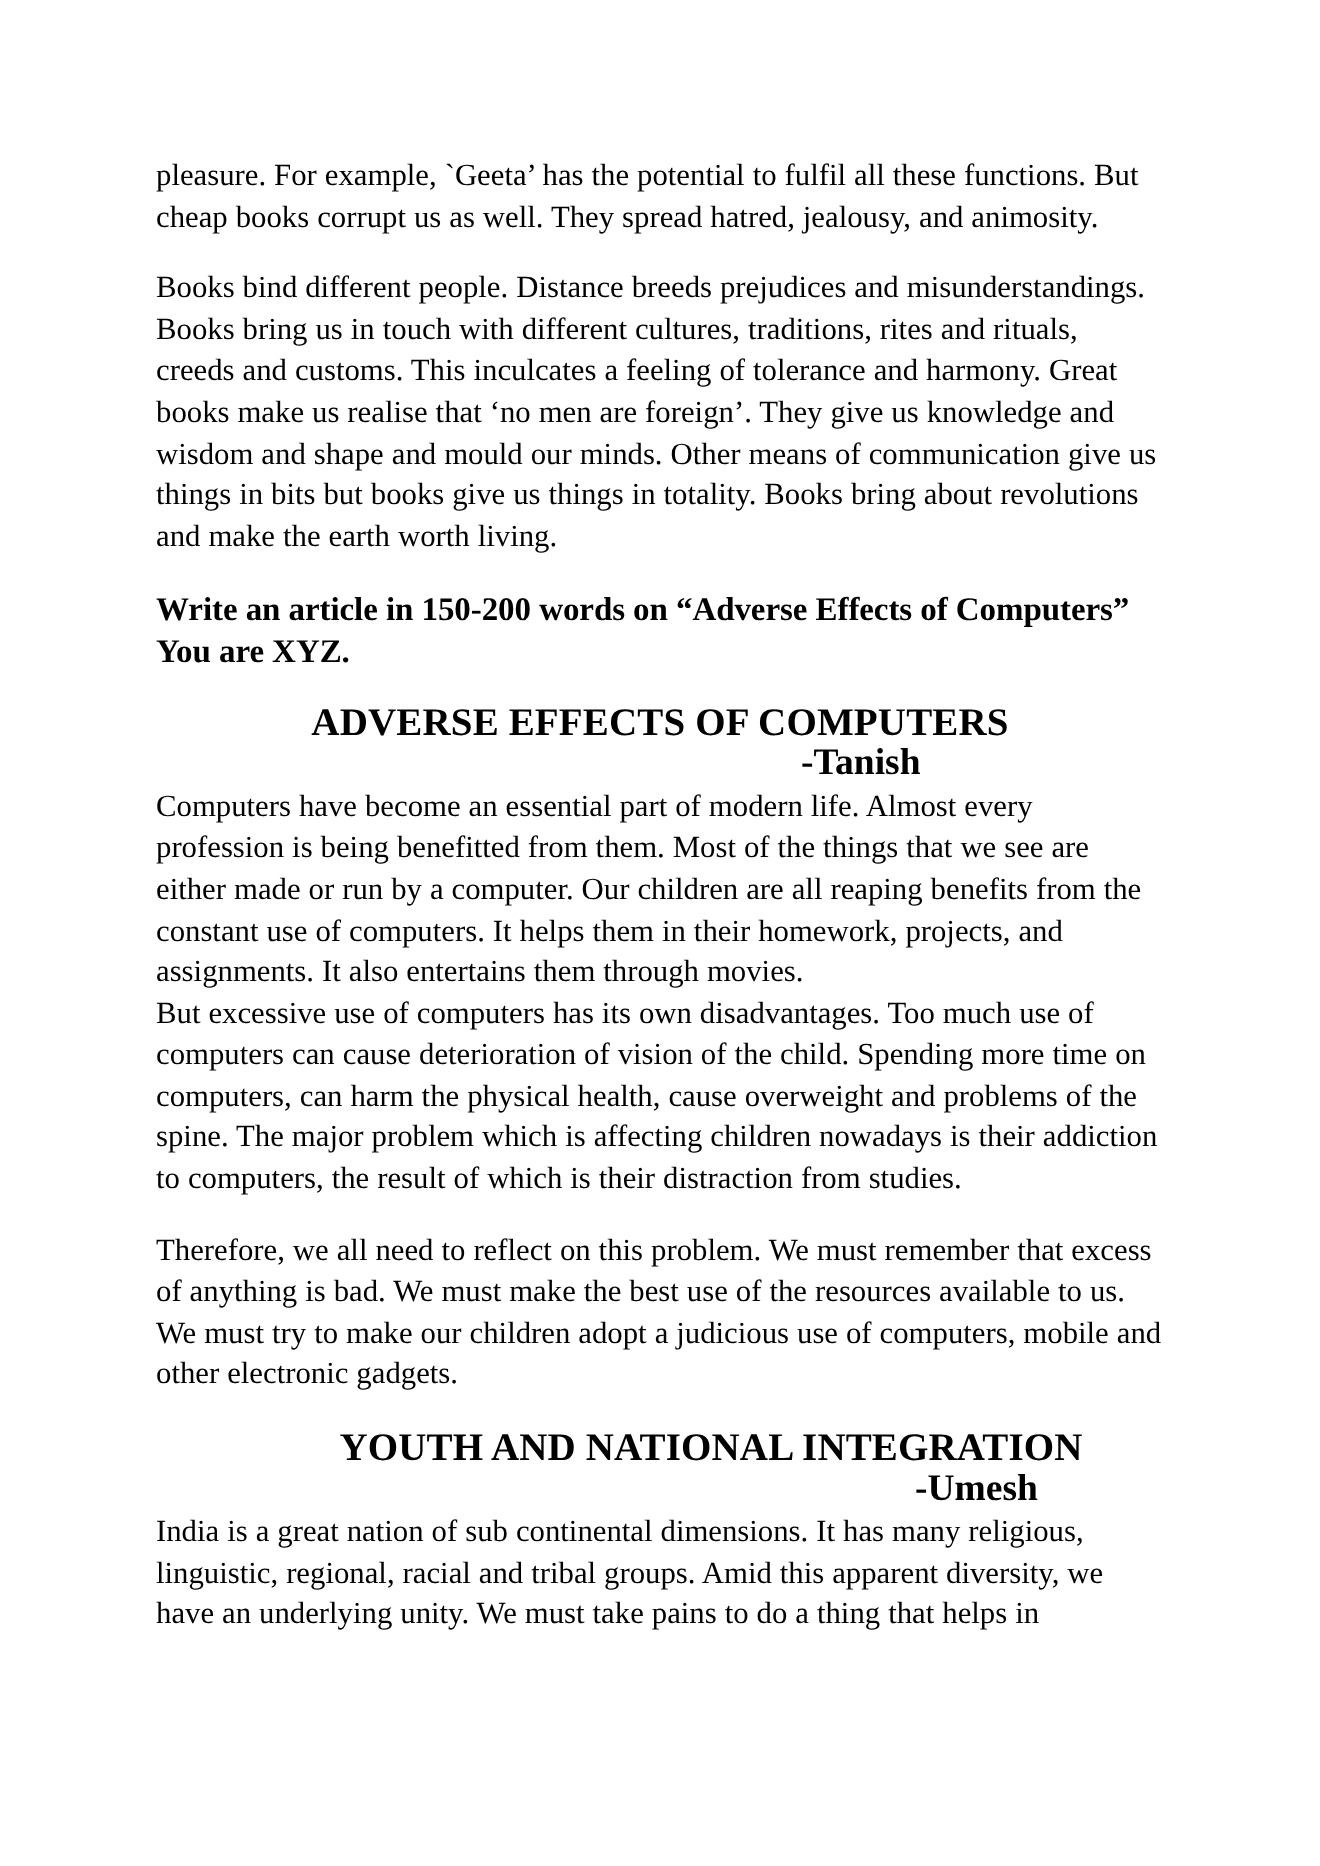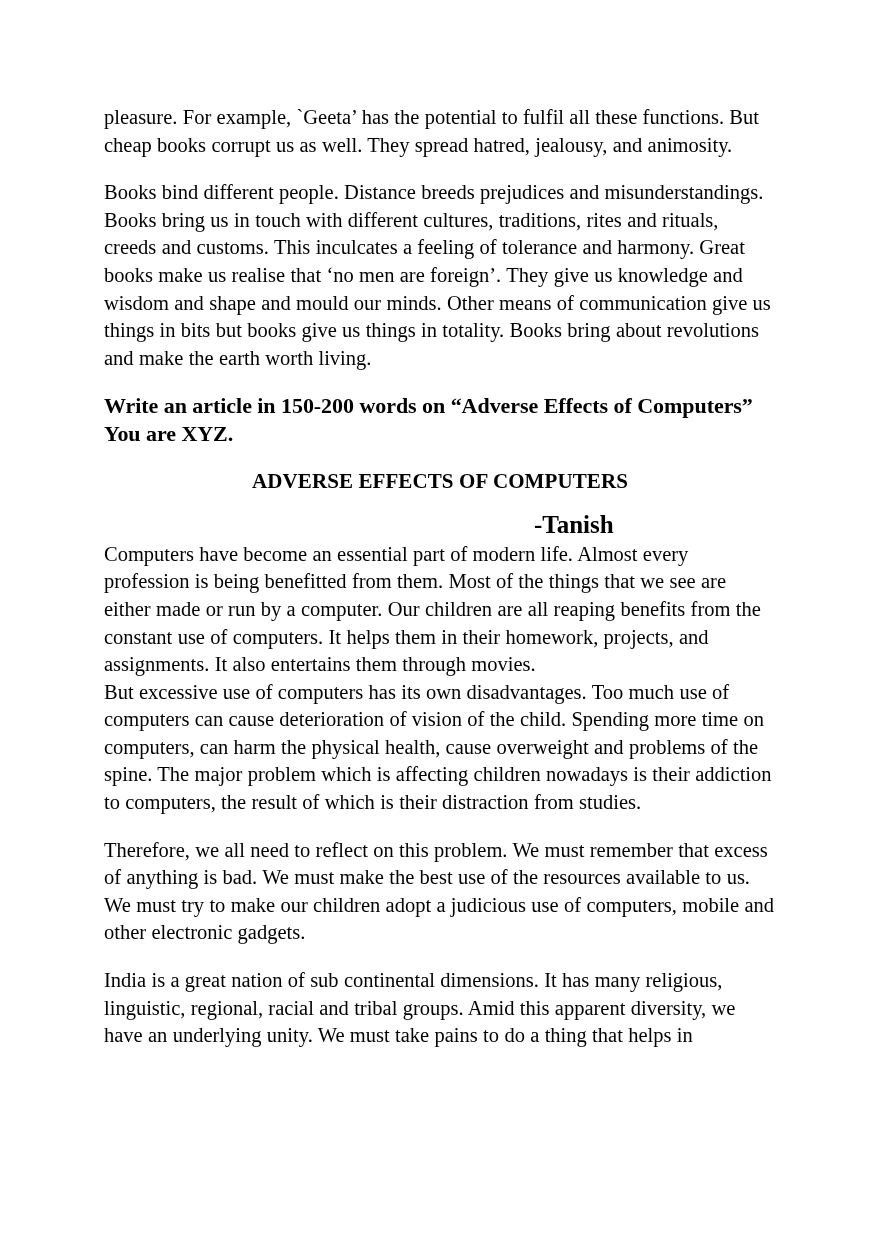--- a/index.html
+++ b/index.html
@@ -41,23 +41,23 @@
   }
   .prompt {
     font-weight: bold;
     font-size: 22px;
     line-height: 27.6px;
     margin: 0 0 20px 0;
     letter-spacing: -0.05px;
   }
   .article-title {
     font-weight: bold;
-    font-size: 21px;
+    font-size: 26px;
     line-height: 27.6px;
-    margin: 16px;
+    margin: 0;
     text-align: center;
     letter-spacing: 0.1px;
   }
   .article-title.shift-right {
     padding-left: 68px;
   }
   .byline {
     font-weight: bold;
     font-size: 25px;
     line-height: 27.6px;
@@ -86,18 +86,20 @@
 
     <p class="byline tanish">-Tanish</p>
 
     <p class="para tight">Computers have become an essential part of modern life. Almost every profession is being benefitted from them. Most of the things that we see are either made or run by a computer. Our children are all reaping benefits from the constant use of computers. It helps them in their homework, projects, and assignments. It also entertains them through movies.</p>
 
     <p class="para gap-after"> But excessive use of computers has its own disadvantages. Too much use of computers can cause deterioration of vision of the child. Spending more time on computers, can harm the physical health, cause overweight and problems of the spine. The major problem which is affecting children nowadays is their addiction to computers, the result of which is their distraction from studies.</p>
 
     <p class="para gap-after">Therefore, we all need to reflect on this problem. We must remember that excess of anything is bad. We must make the best use of the resources available to us. We must try to make our children adopt a judicious use of computers, mobile and other electronic gadgets.</p>
 
 
+    <p class="article-title shift-right">YOUTH AND NATIONAL INTEGRATION</p>
 
+    <p class="byline umesh">-Umesh</p>
 
     <p class="para tight">India is a great nation of sub continental dimensions. It has many religious, linguistic, regional, racial and tribal groups. Amid this apparent diversity, we have an underlying unity. We must take pains to do a thing that helps in</p>
 
   </div>
 </div>
 
 </body></html>

